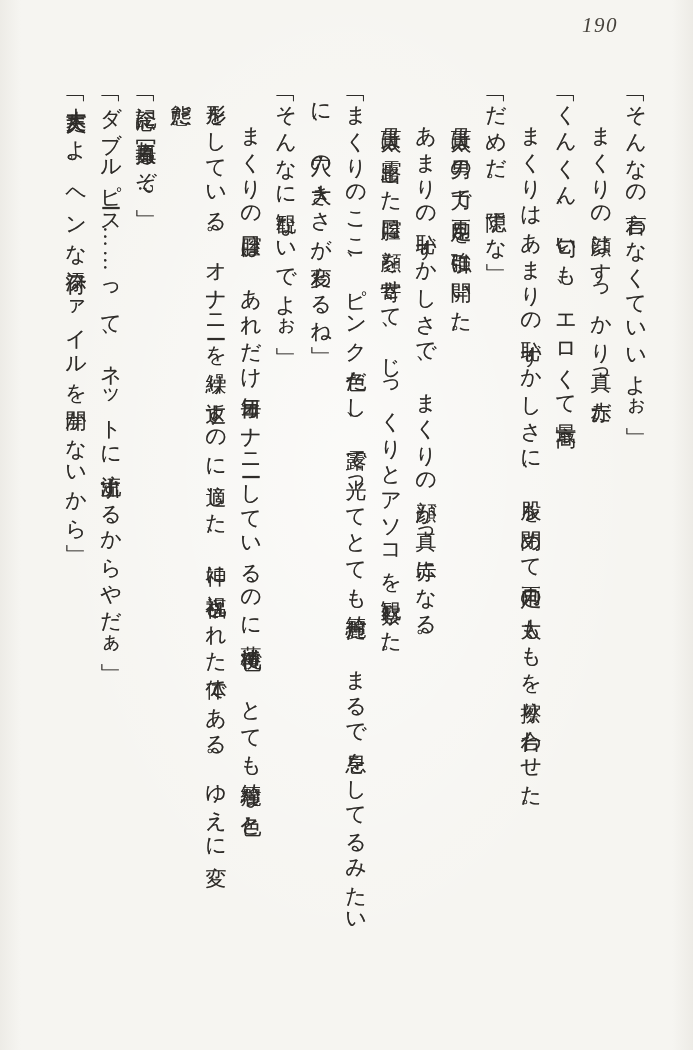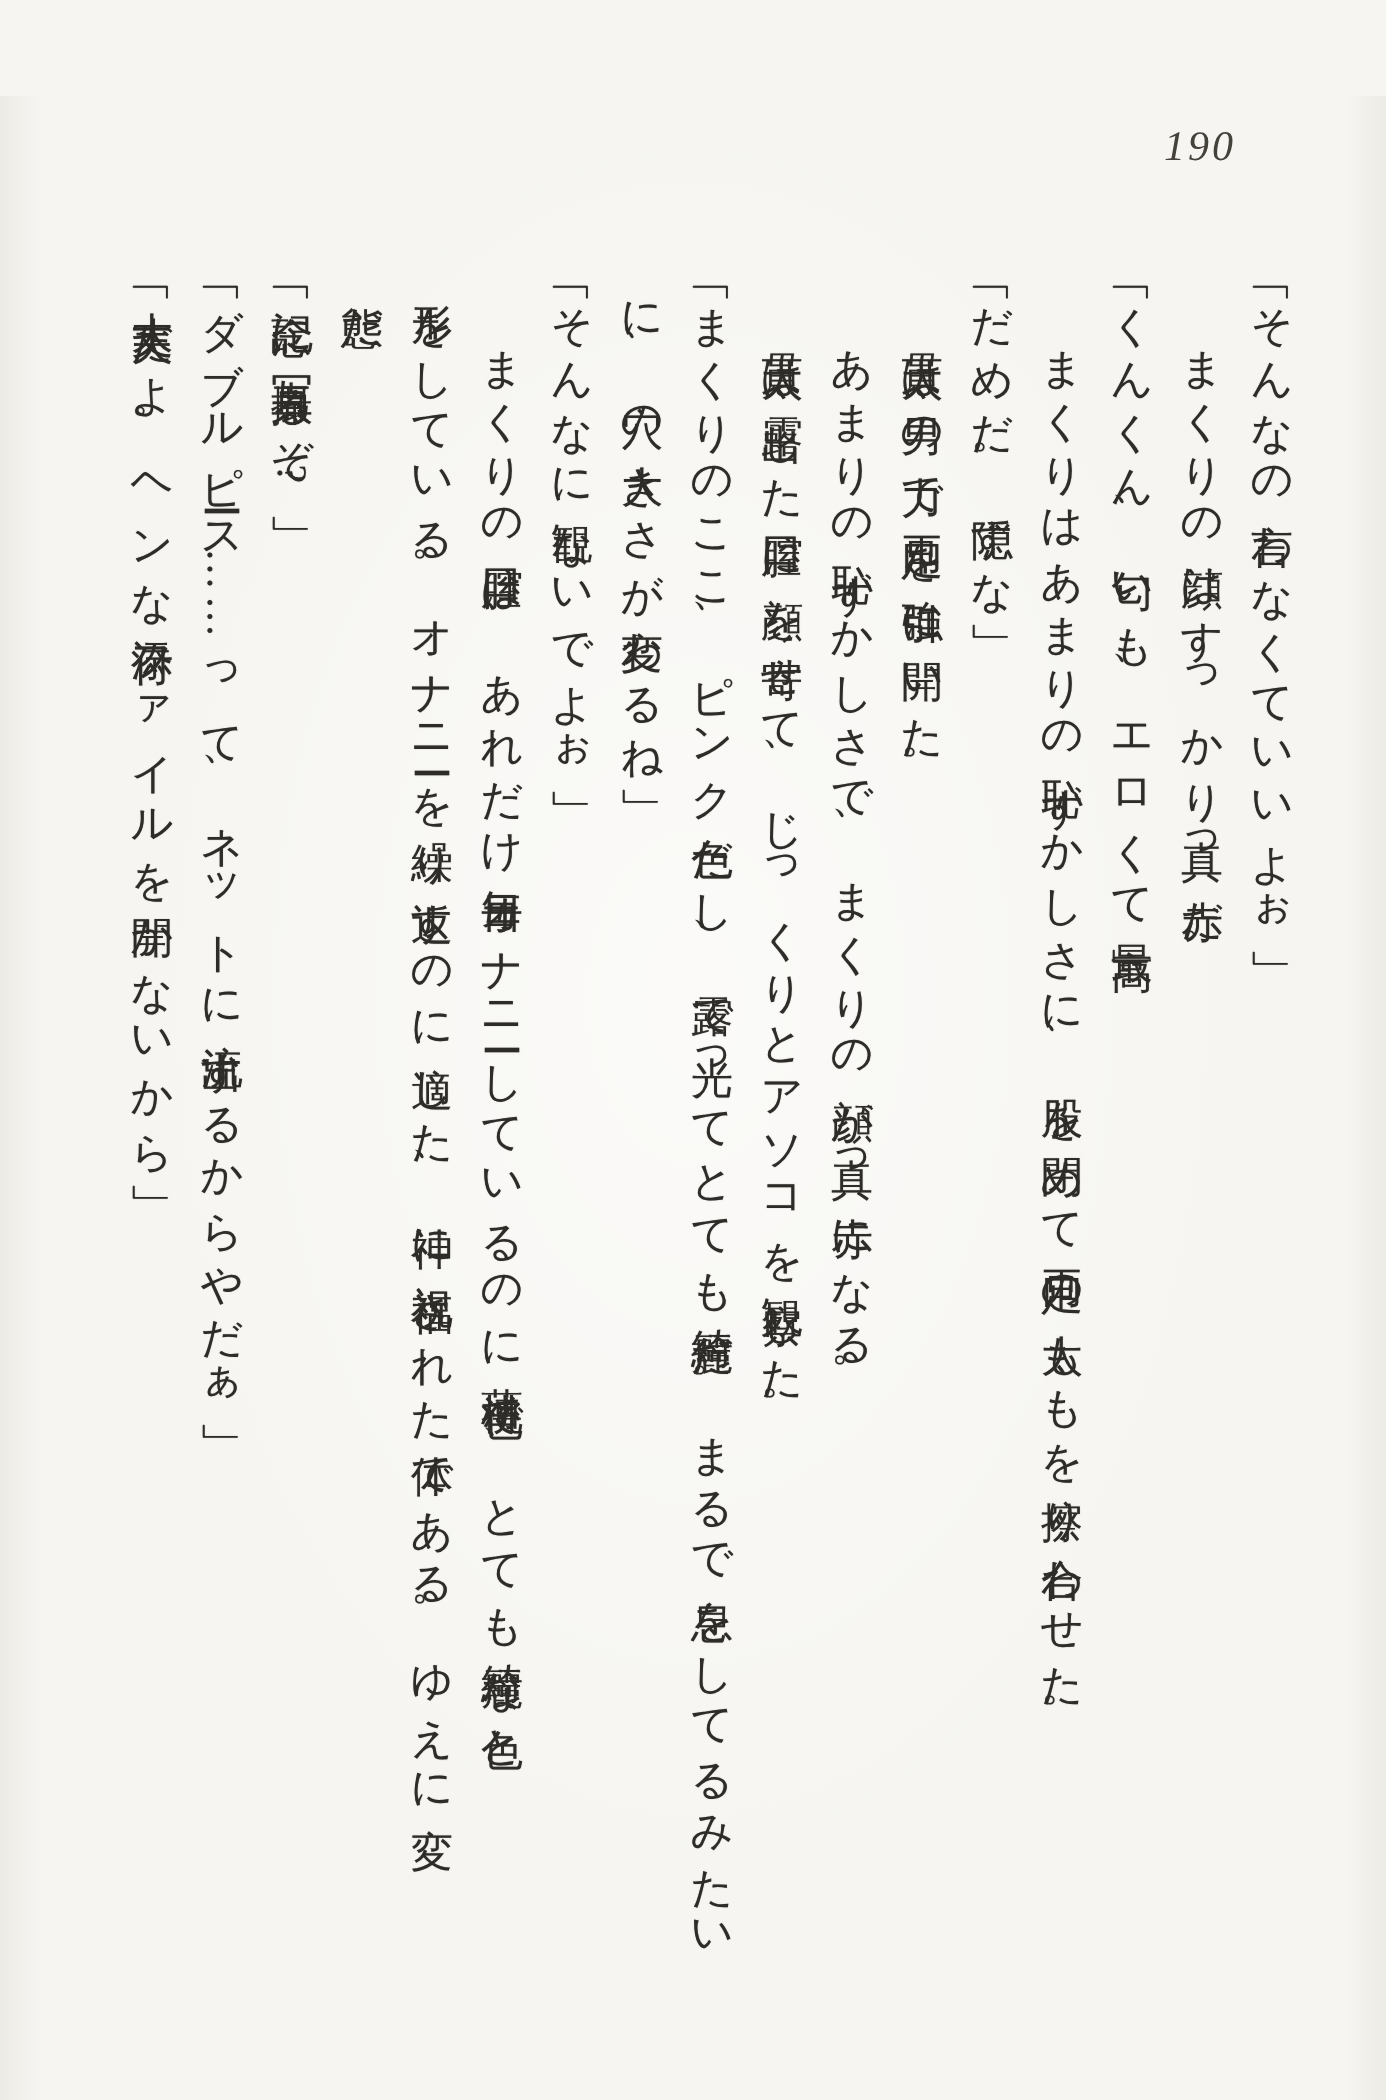--- a/index.html
+++ b/index.html
@@ -14,21 +14,20 @@
     overflow: hidden;
     font-family: "Liberation Serif", "DejaVu Serif", serif;
   }
   
   .page {
     position: absolute;
     inset: 0;
     background:
       radial-gradient(ellipse at 50% 45%, rgba(255,255,255,0.55) 0%, rgba(255,255,255,0) 60%),
       linear-gradient(90deg, rgba(210,206,198,0.25) 0%, rgba(246,245,241,0) 3%, rgba(246,245,241,0) 97%, rgba(214,210,202,0.28) 100%);
-    margin-top: 48px;
   }
   .page-number {
     position: absolute;
     top: 13px;
     left: 582px;
     font-size: 21px;
     font-style: italic;
     color: #45413b;
     letter-spacing: 1.5px;
     font-family: "Liberation Serif", "DejaVu Serif", serif;

